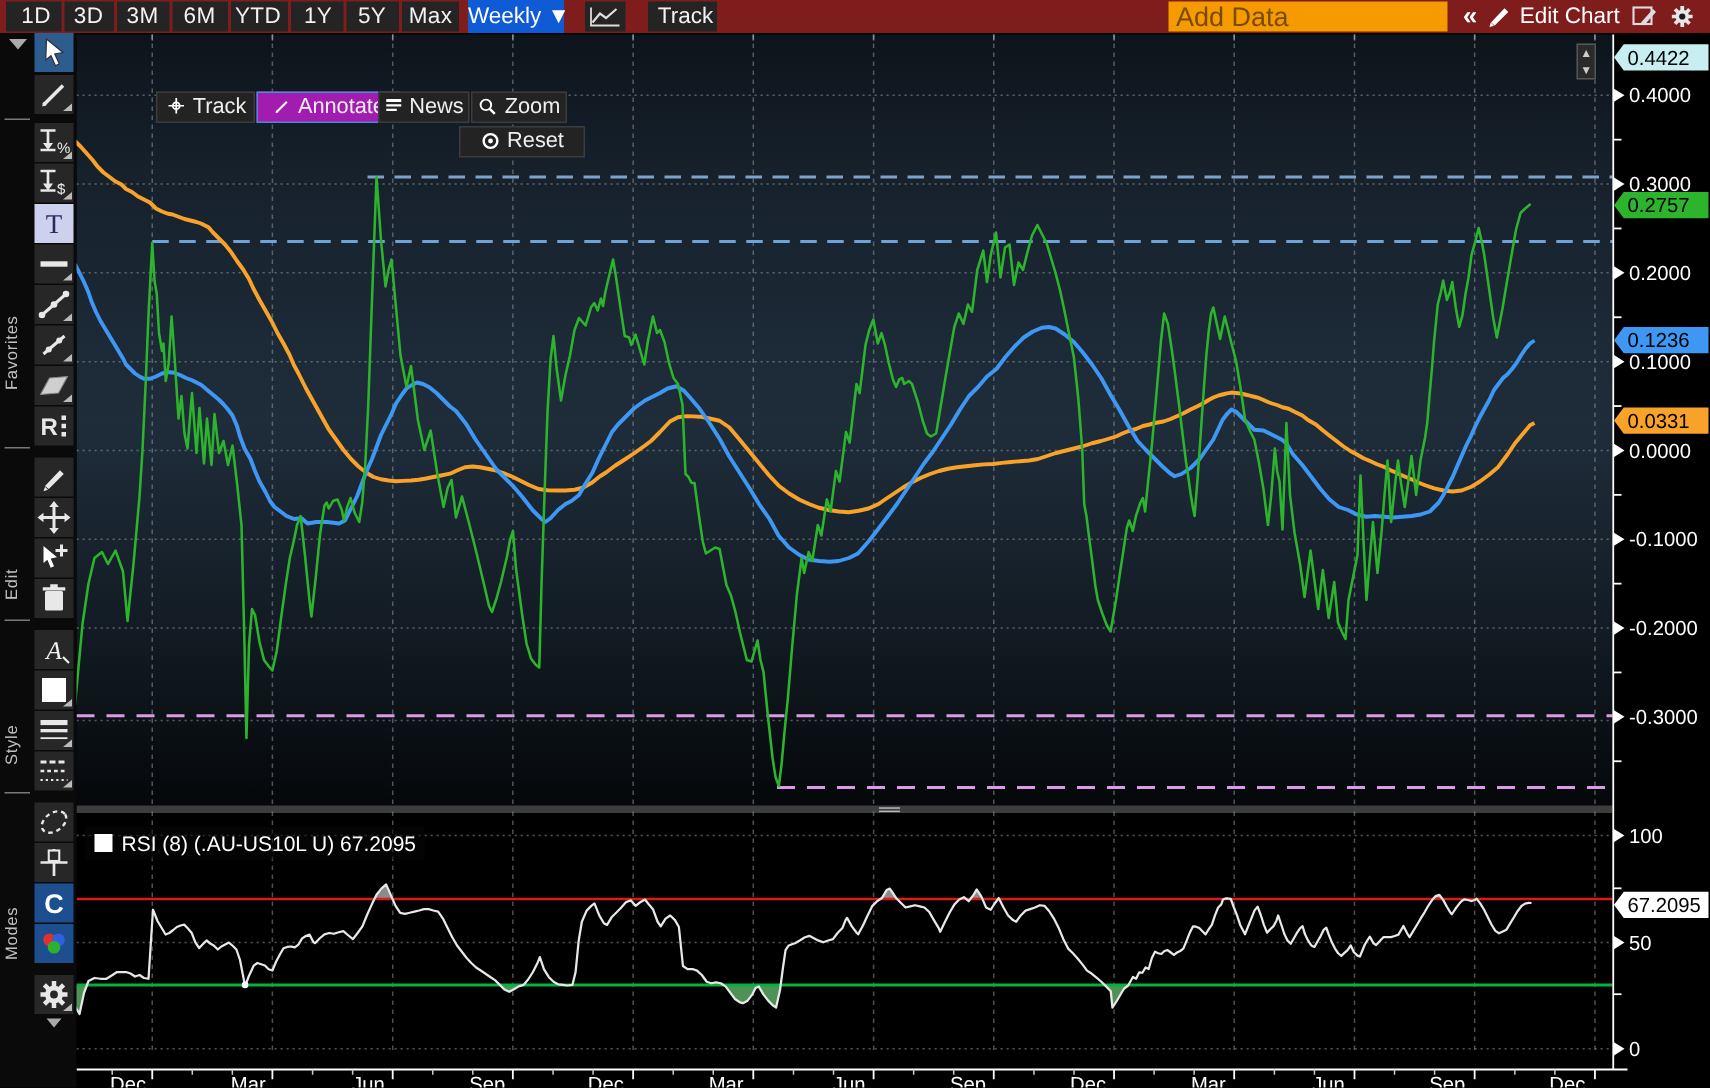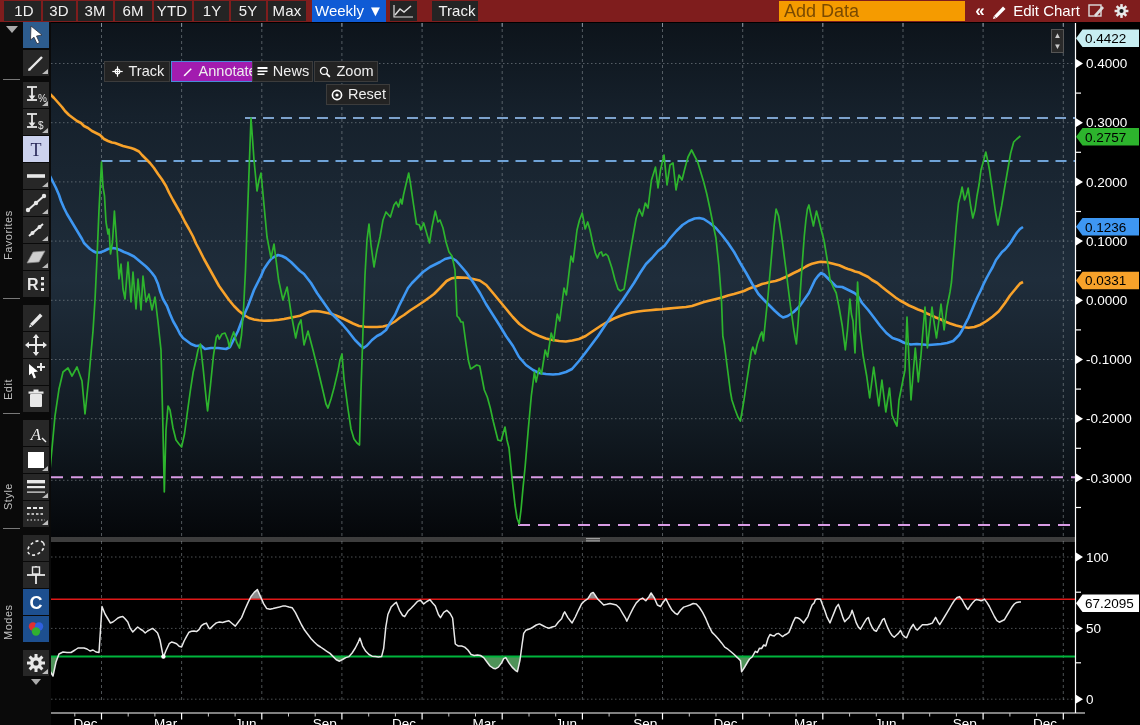--- a/index.html
+++ b/index.html
@@ -1,19 +1,19 @@
 <!DOCTYPE html>
 <html><head><meta charset="utf-8"><style>
 *{margin:0;padding:0;box-sizing:border-box}
 body{width:1140px;height:725px;overflow:hidden;background:#000;font-family:"Liberation Sans",sans-serif}
 #wrap{position:absolute;left:0;top:0;width:1140px;height:725px;background:#000}
 #topbar{position:absolute;left:0;top:0;width:1140px;height:22px;background:#7f1d1d;z-index:30}
 .tab{position:absolute;top:1px;height:20px;line-height:20px;color:#f2f2f2;font-size:15px;transform:translateX(-50%);letter-spacing:0.2px;z-index:2}
 .tcell{position:absolute;top:1px;height:20px;background:#242424}
-#weekly{position:absolute;left:312px;top:0;width:74px;height:22px;background:#0f5bd5;color:#fff;font-size:15px;text-align:center;line-height:22px}
+#weekly{position:absolute;left:312px;top:0;width:64px;height:22px;background:#0f5bd5;color:#fff;font-size:15px;text-align:center;line-height:22px}
 #chico{position:absolute;left:390px;top:1px;width:27px;height:20px;background:#242424}
 #tabletab{position:absolute;left:436px;top:1px;width:42px;height:20px;color:#f2f2f2;font-size:15px;line-height:20px;text-align:center;z-index:2}
 #adddata{position:absolute;left:779px;top:1px;width:186px;height:20px;background:#f59b00;color:#7a4a00;font-size:18px;line-height:20px;padding-left:5px}
 #chev{position:absolute;left:963px;top:0px;width:32px;height:22px;color:#fff;font-size:17px;font-weight:bold;text-align:center;line-height:22px;letter-spacing:-2px}
 #editchart{position:absolute;left:991px;top:0;height:22px;color:#fff;font-size:15px;line-height:22px;white-space:nowrap}
 #sidebar{position:absolute;left:0;top:22px;width:51px;height:703px;background:#0a0a0a;z-index:20}
 .sb{position:absolute;left:23px;width:26px;height:26px}
 .sb svg{position:absolute;left:0;top:0;width:26px;height:26px}
 .sb svg.cnr{left:auto;right:0;bottom:0;top:auto;width:8px;height:8px}
 .vlabel{position:absolute;left:2px;width:16px;color:#c0c0c0;font-size:11px;writing-mode:vertical-rl;transform:rotate(180deg);letter-spacing:0.5px}
@@ -499,17 +499,18 @@
         <g fill="#fff">
           <rect x="3" y="4" width="20" height="4"></rect>
           <rect x="3" y="11" width="20" height="3"></rect>
           <rect x="3" y="17" width="14" height="3"></rect>
         </g>
       </svg> News</div>
 <div class="tbtn" style="left:314px;top:61px;width:64px"><svg style="vertical-align:-3px" width="14" height="14" viewBox="0 0 26 26">
         <circle cx="11" cy="11" r="6.5" fill="none" stroke="#fff" stroke-width="2.4"></circle>
         <line x1="15.5" y1="15.5" x2="22" y2="22" stroke="#fff" stroke-width="3"></line>
       </svg> Zoom</div>
-<div class="tbtn" style="left:326px;top:84px;width:64px"><svg style="vertical-align:-3px" width="14" height="14" viewBox="0 0 26 26">
+<div class="tbtn" style="left:306px;top:84px;width:84px"><svg style="vertical-align:-3px" width="14" height="14" viewBox="0 0 26 26">
         <circle cx="13" cy="13" r="8.5" fill="none" stroke="#fff" stroke-width="3"></circle>
         <circle cx="13" cy="13" r="3" fill="#fff"></circle>
       </svg> Reset</div>
 <div id="spin">▲<br>▼</div>
+<div id="rsilegend"><span style="display:inline-block;width:12px;height:12px;background:#fff;margin-right:6px;margin-bottom:-1px"></span>RSI (8) (.AU-US10L U) 67.2095</div>
 </div>
 </body></html>

